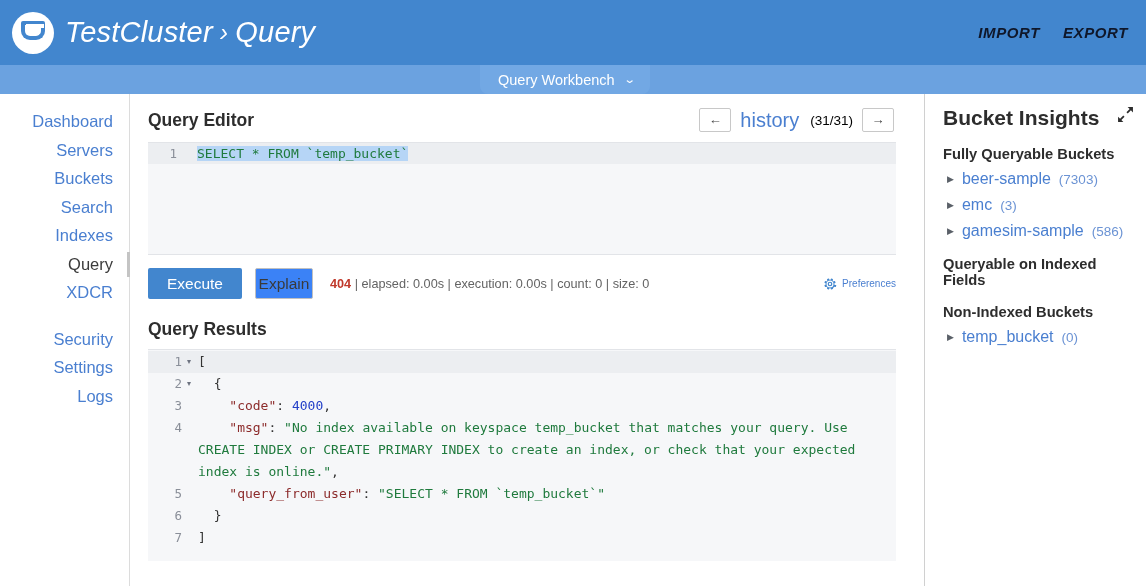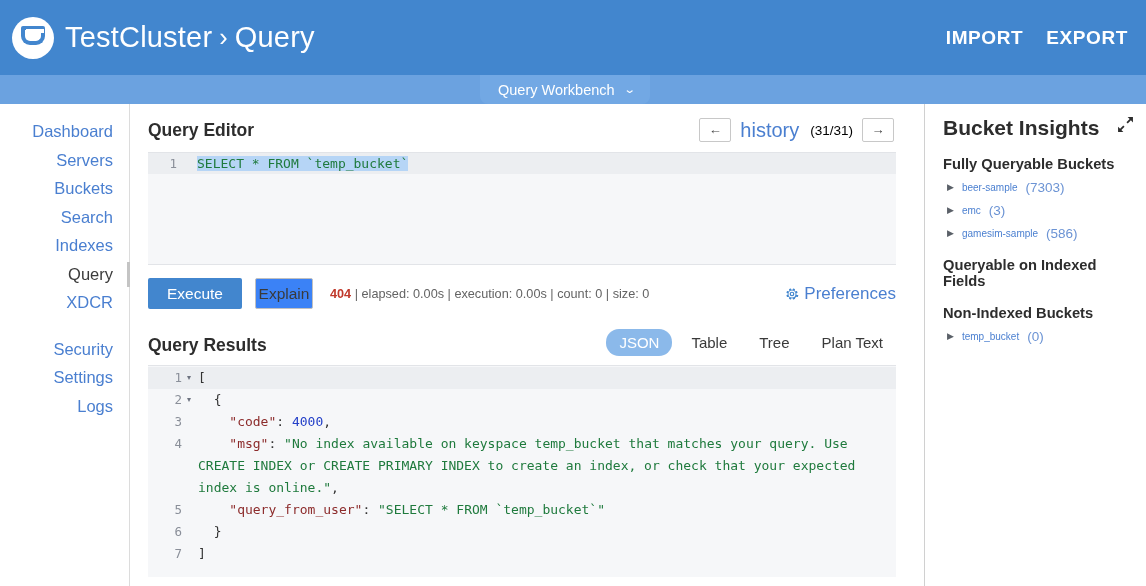--- a/index.html
+++ b/index.html
@@ -5,26 +5,27 @@
   * { box-sizing: border-box; margin: 0; padding: 0; }
   html, body {
     width: 1146px; height: 586px;
     background: #ffffff;
     font-family: "Liberation Sans", sans-serif;
     overflow: hidden;
   }
 
   
   .header {
-    height: 75px;
+    height: 65px;
     background: #4286ce;
     display: flex;
     align-items: center;
     padding: 0 18px 0 12px;
     position: relative;
+    font-style: italic;
   }
   .logo-wrap {
     width: 42px; height: 42px;
     border-radius: 50%;
     background: #ffffff;
     display: flex; align-items: center; justify-content: center;
     flex: 0 0 auto;
     margin-right: 11px;
   }
   .logo-cup {
@@ -60,22 +61,22 @@
     gap: 7px;
   }
   .brand .chev { font-size: 25px; font-weight: 300; }
   .header-actions {
     margin-left: auto;
     display: flex;
     gap: 23px;
     align-items: center;
   }
   .header-actions a {
-    color: #ffffff;
-    font-size: 19px;
+    color: #0f172a;
+    font-size: 15px;
     font-weight: bold;
     letter-spacing: 0.6px;
     text-decoration: none;
   }
 
   
   .subbar {
     height: 29px;
     background: #6ba2e0;
     position: relative;
@@ -254,21 +255,21 @@
     color: #636363;
     white-space: nowrap;
   }
   .stats .errcode { color: #c0392b; font-weight: bold; }
   .prefs {
     margin-left: auto;
     display: flex;
     align-items: center;
     gap: 5px;
     color: #4a7fd0;
-    font-size: 17px;
+    font-size: 10px;
     cursor: pointer;
     white-space: nowrap;
   }
   .gear { width: 14px; height: 14px; display: block; }
 
   
   .results-head {
     display: flex;
     align-items: flex-end;
     margin-top: 20px;
@@ -355,21 +356,21 @@
     margin-top: 8px;
     gap: 8px;
     padding-left: 4px;
     cursor: pointer;
   }
   .tri {
     color: #5a6068;
     font-size: 9px;
     line-height: 1;
   }
-  .bucket-name { color: #4a7fd0; font-size: 10px; }
+  .bucket-name { color: #4a7fd0; font-size: 16px; }
   .bucket-count { color: #6b93d4; font-size: 13.5px; }
 </style>
 </head>
 <body>
 
 <div class="header">
   <div class="logo-wrap">
     <div class="logo-cup"></div>
   </div>
   <div class="brand">
@@ -437,26 +438,20 @@
         <svg class="gear" viewBox="0 0 16 16">
           <path fill="#4286ce" d="M8 5.3a2.7 2.7 0 100 5.4 2.7 2.7 0 000-5.4zm0 4a1.3 1.3 0 110-2.6 1.3 1.3 0 010 2.6z"></path>
           <path fill="#4286ce" d="M14 9.1l-1.2-.4a4.9 4.9 0 000-1.4l1.2-.4a.5.5 0 00.3-.6l-.5-1.4a.5.5 0 00-.6-.3l-1.2.4a4.9 4.9 0 00-1-1l.4-1.2a.5.5 0 00-.3-.6L9.7 1.7a.5.5 0 00-.6.3L8.7 3.2a4.9 4.9 0 00-1.4 0L6.9 2a.5.5 0 00-.6-.3L4.9 2.2a.5.5 0 00-.3.6L5 4a4.9 4.9 0 00-1 1l-1.2-.4a.5.5 0 00-.6.3l-.5 1.4a.5.5 0 00.3.6l1.2.4a4.9 4.9 0 000 1.4l-1.2.4a.5.5 0 00-.3.6l.5 1.4a.5.5 0 00.6.3l1.2-.4a4.9 4.9 0 001 1l-.4 1.2a.5.5 0 00.3.6l1.4.5a.5.5 0 00.6-.3l.4-1.2a4.9 4.9 0 001.4 0l.4 1.2a.5.5 0 00.6.3l1.4-.5a.5.5 0 00.3-.6L11.9 12a4.9 4.9 0 001-1l1.2.4a.5.5 0 00.6-.3l.5-1.4a.5.5 0 00-.3-.6zM8 12a4 4 0 110-8 4 4 0 010 8z"></path>
         </svg>
         <span>Preferences</span>
       </div>
     </div>
 
     <div class="results-head">
       <div class="section-title">Query Results</div>
-      <div class="tabs">
-        <div class="tab active">JSON</div>
-        <div class="tab">Table</div>
-        <div class="tab">Tree</div>
-        <div class="tab">Plan Text</div>
-      </div>
     </div>
 
     <div class="results">
       <div class="rline hl">
         <span class="rgutter">1</span>
         <span class="rfold">▾</span>
         <span class="rtext jpunc">[</span>
       </div>
       <div class="rline">
         <span class="rgutter">2</span>

